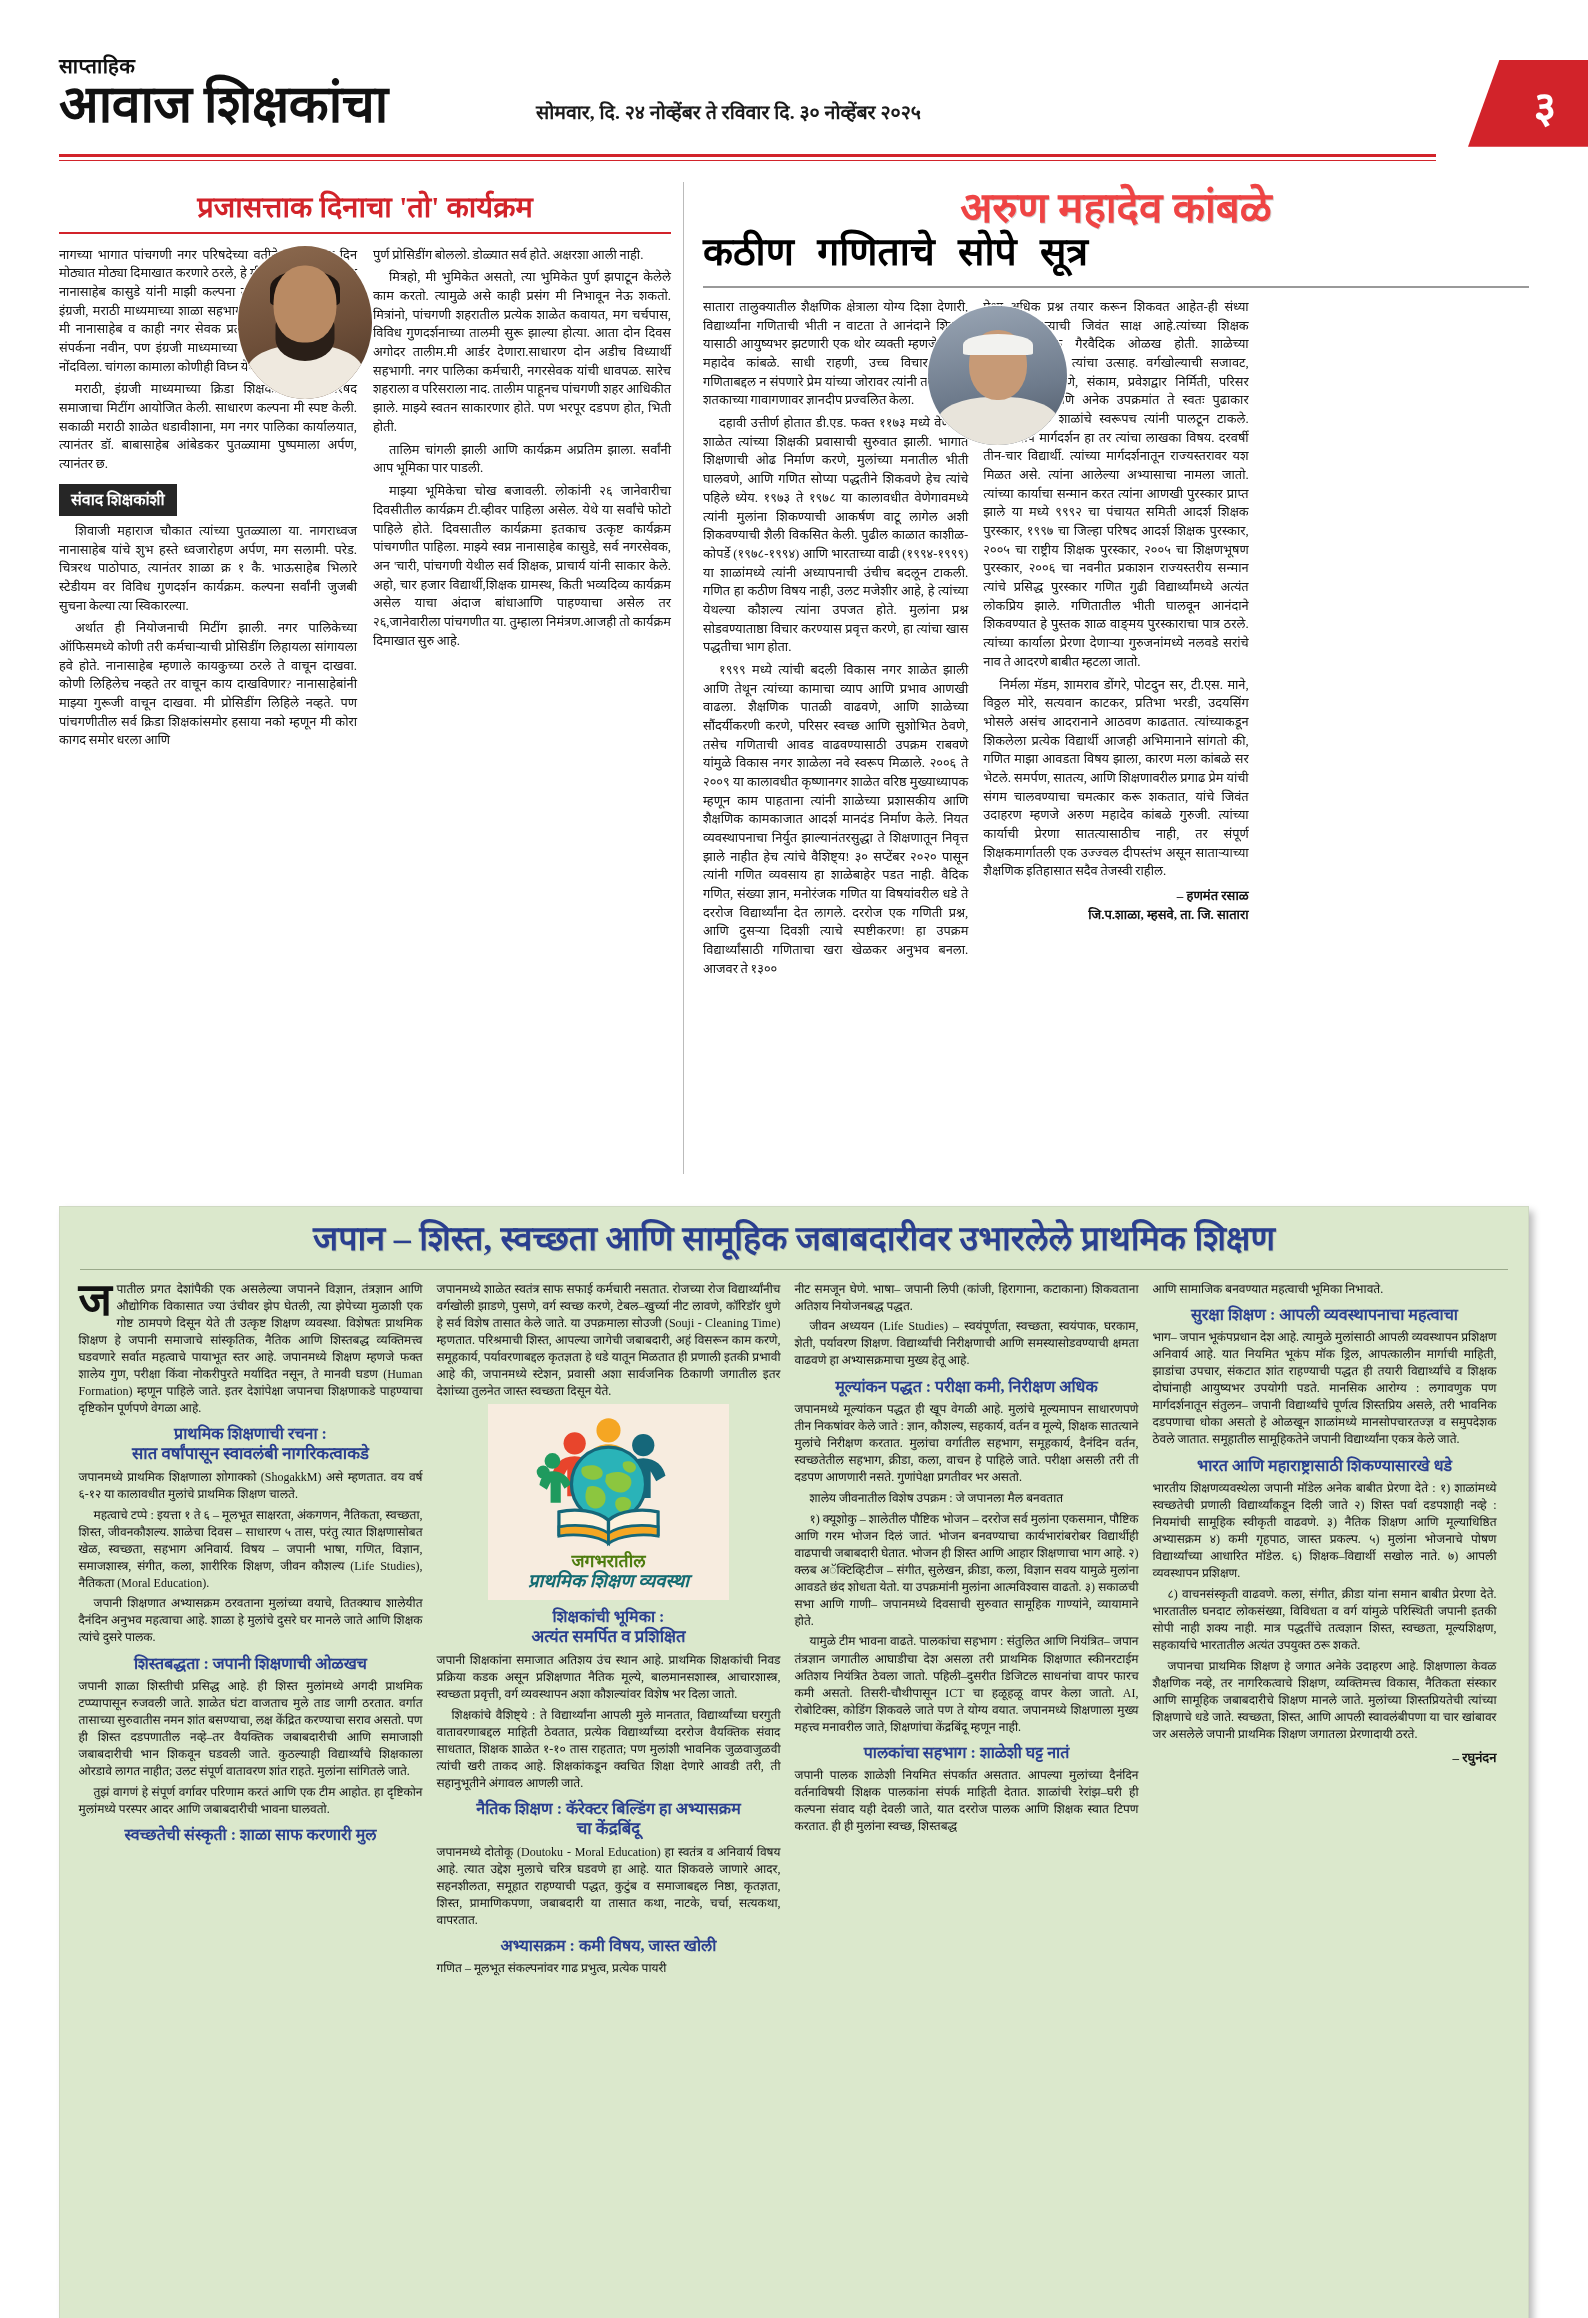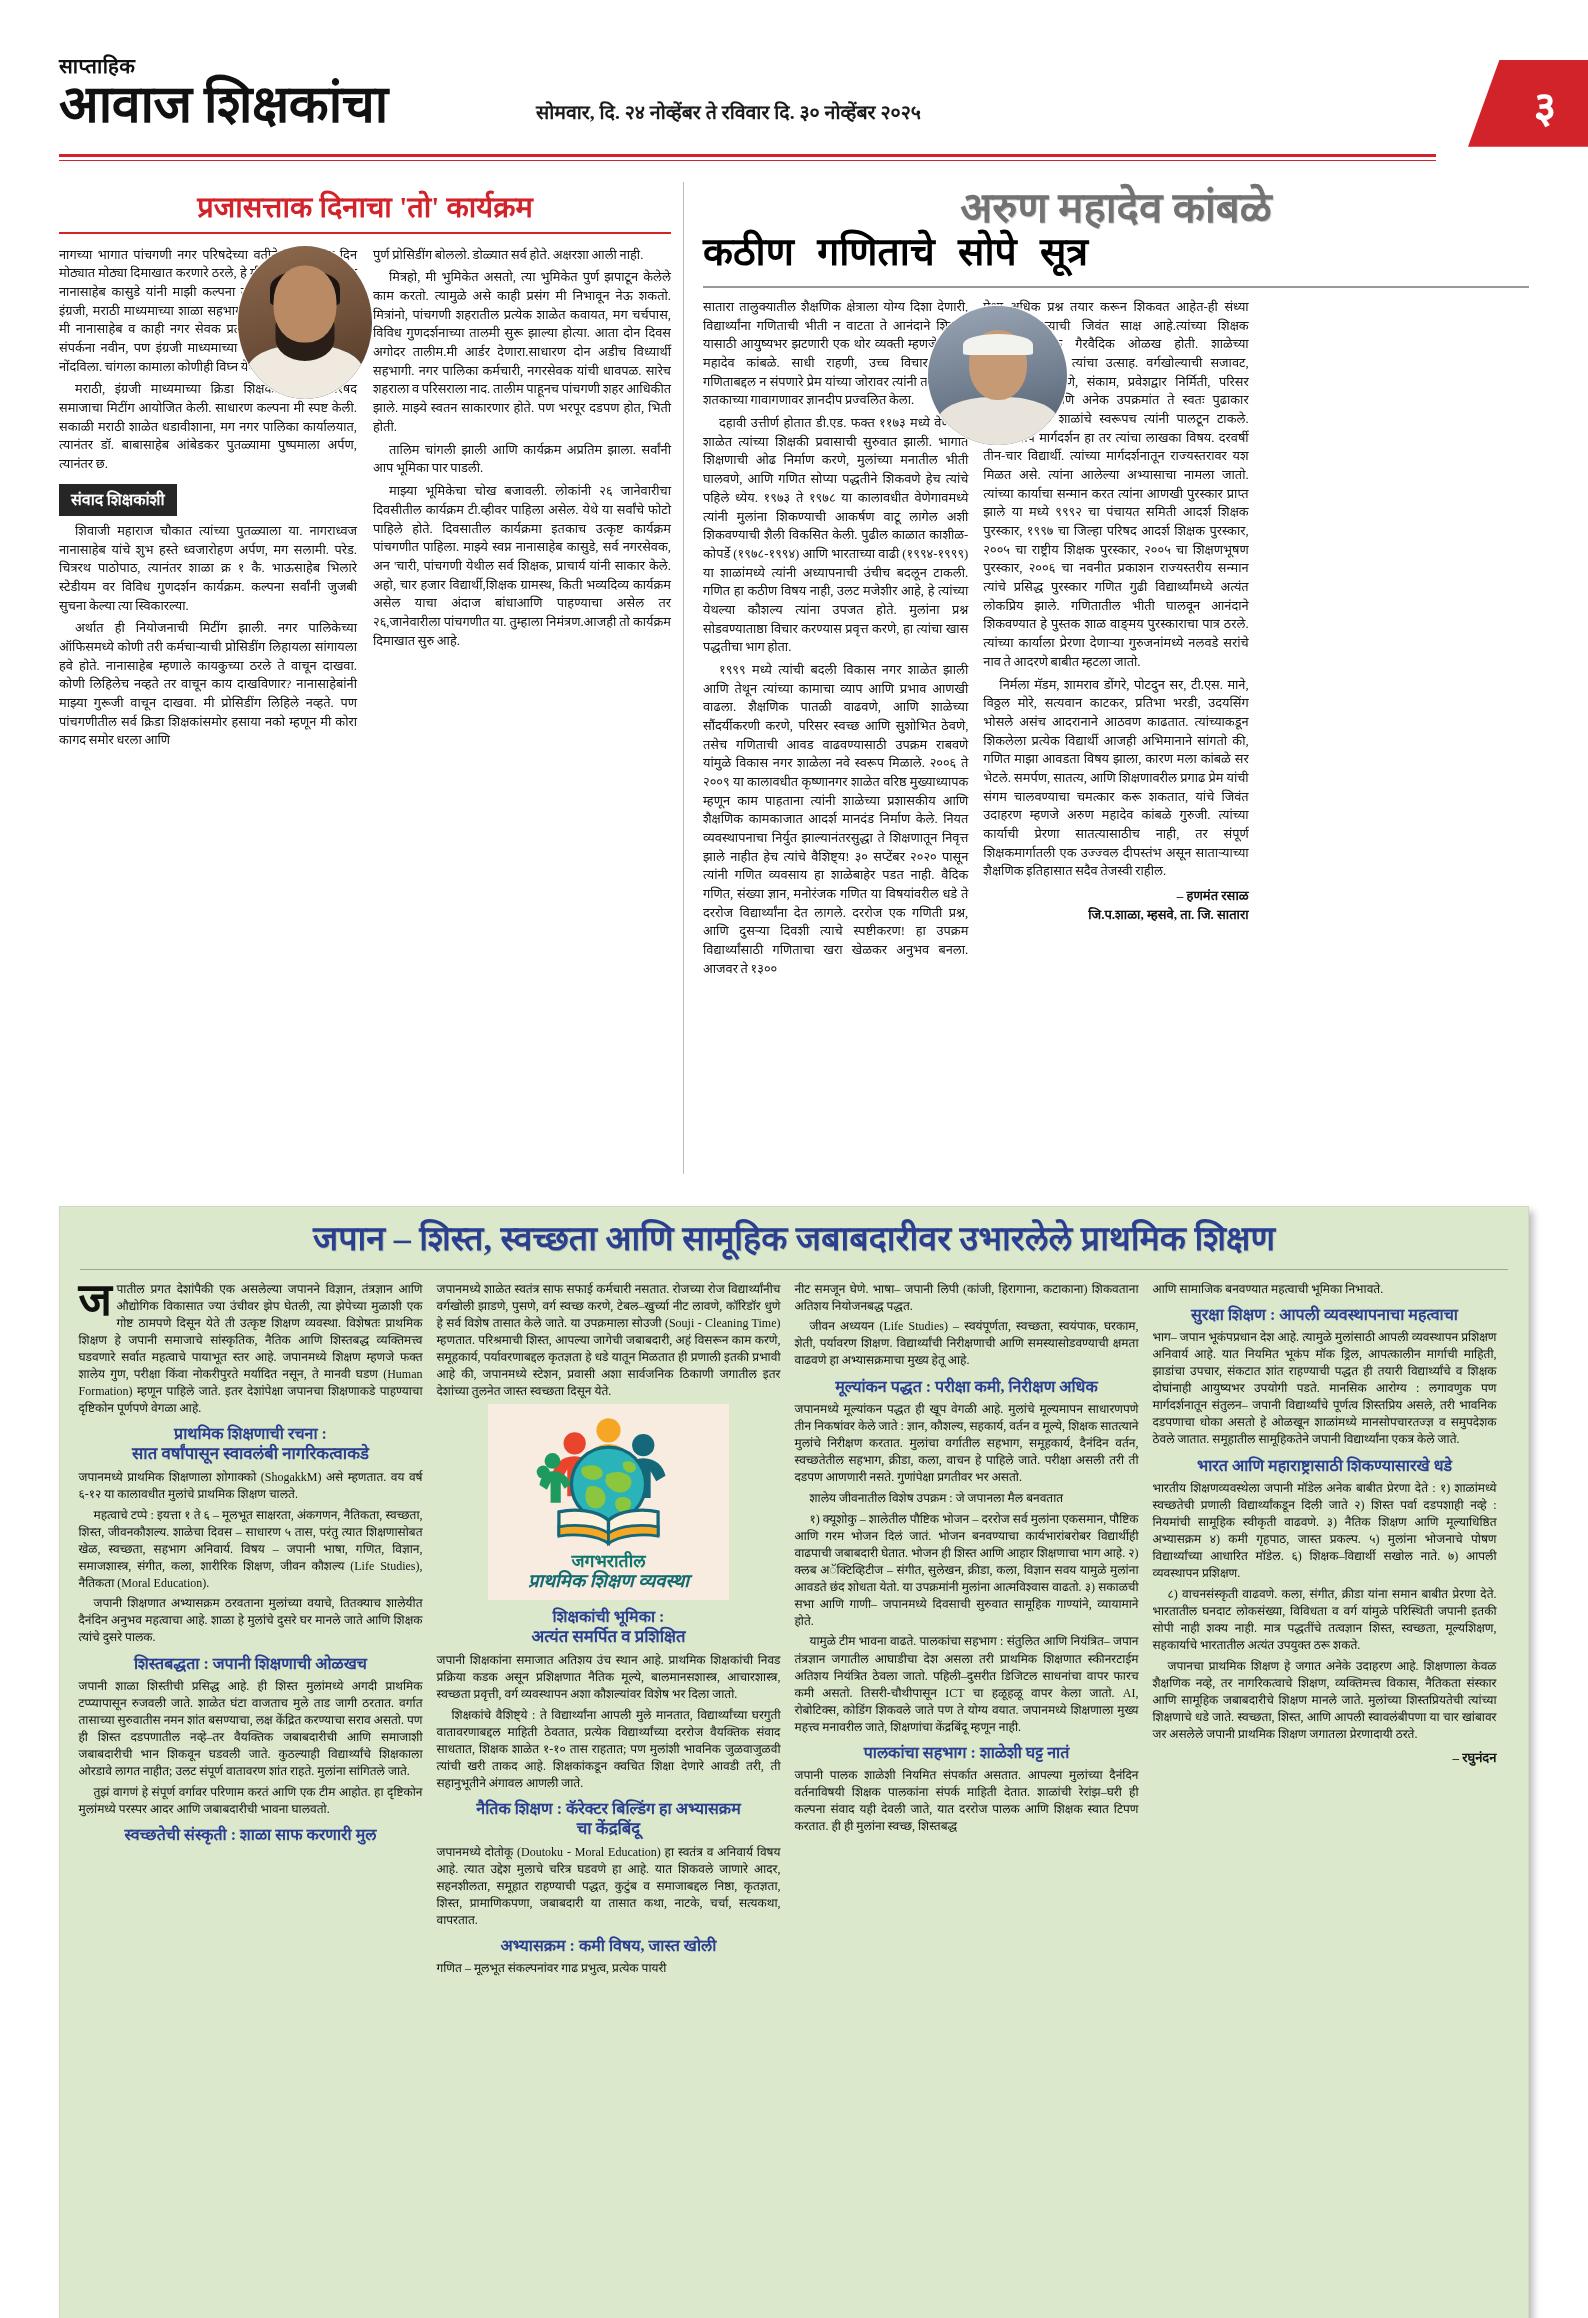--- a/index.html
+++ b/index.html
@@ -117,21 +117,21 @@
     font-family:"Liberation Serif",serif; margin:5.6px 0 5.6px 0;
   }
   .credit {
     text-align:right; font-size:13px; font-weight:700; line-height:1.42;
     margin-top:6.5px; font-family:"Liberation Serif",serif;
   }
 
   
   .art2 { position:absolute; left:644px; top:0; width:826px; }
   .art2-head1 {
-    font-size:42px; font-weight:700; color:#737373; text-align:center;
+    font-size:42px; font-weight:700; color:#ef4444; text-align:center;
     line-height:1.08; font-family:"Liberation Serif",serif; padding-top:13px;
     text-shadow:0.9px 0.9px 0 rgba(0,0,0,.18);
   }
   .art2-head2 {
     font-size:39px; font-weight:700; color:#000000; text-align:left;
     line-height:1.1; font-family:Liberation Mono, monospace; margin-top:2.8px;
   }
   .art2-rule { width:826px; height:1.4px; background:#999; margin-top:9.3px; }
   .art2-cols { display:flex; gap:15px; margin-top:10.2px; position:relative; }
   .art2-col { width:266px; }
@@ -174,21 +174,21 @@
     margin-top:6.5px; font-family:"Liberation Serif",serif;
   }
 
   
   .logo-box {
     width:241px; margin:3.7px auto 6.5px; background:#f7ecdf;
     padding:6.5px 4.6px 7.4px; text-align:center;
   }
   .logo-svg { display:block; margin:0 auto; }
   .logo-cap1 {
-    font-size:17.6px; font-weight:700; color:#0f766e; margin-top:1.9px;
+    font-size:17.6px; font-weight:700; color:#4d7c0f; margin-top:1.9px;
     font-family:"Liberation Serif",serif; line-height:1.15;
   }
   .logo-cap2 {
     font-size:18.5px; font-weight:700; color:#136b72;
     font-family:"Liberation Serif",serif; line-height:1.15;font-style:italic;
   }
 </style>
 </head>
 <body>
 

